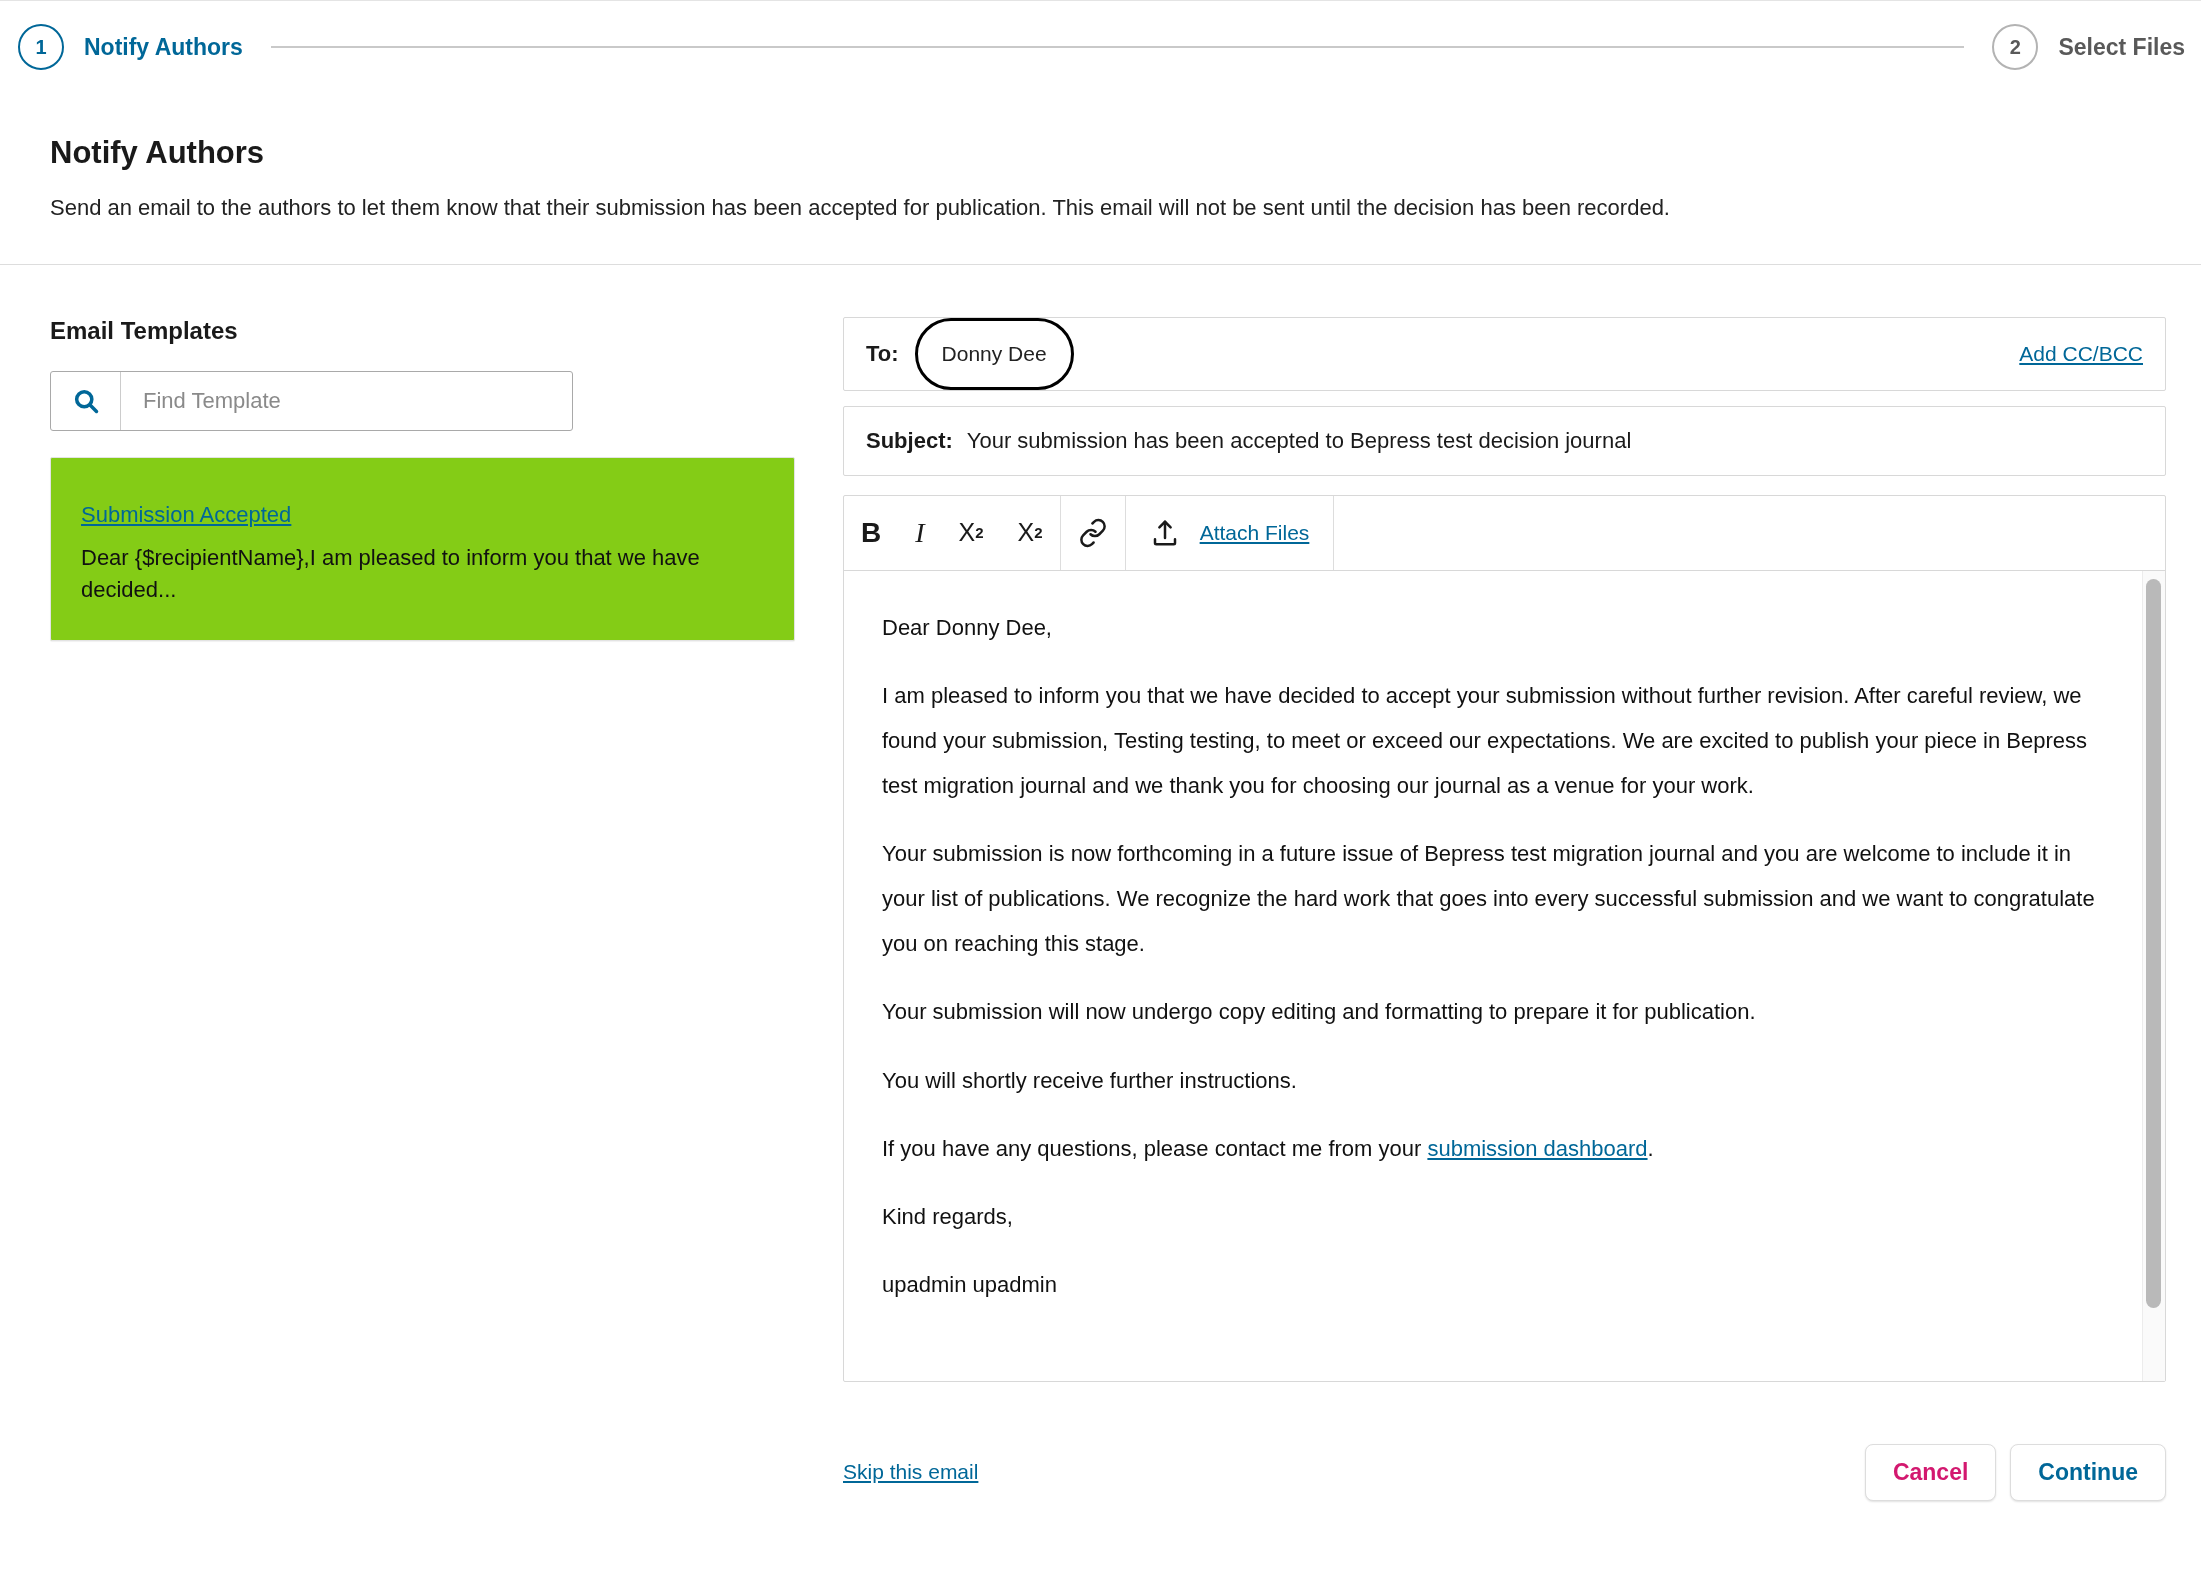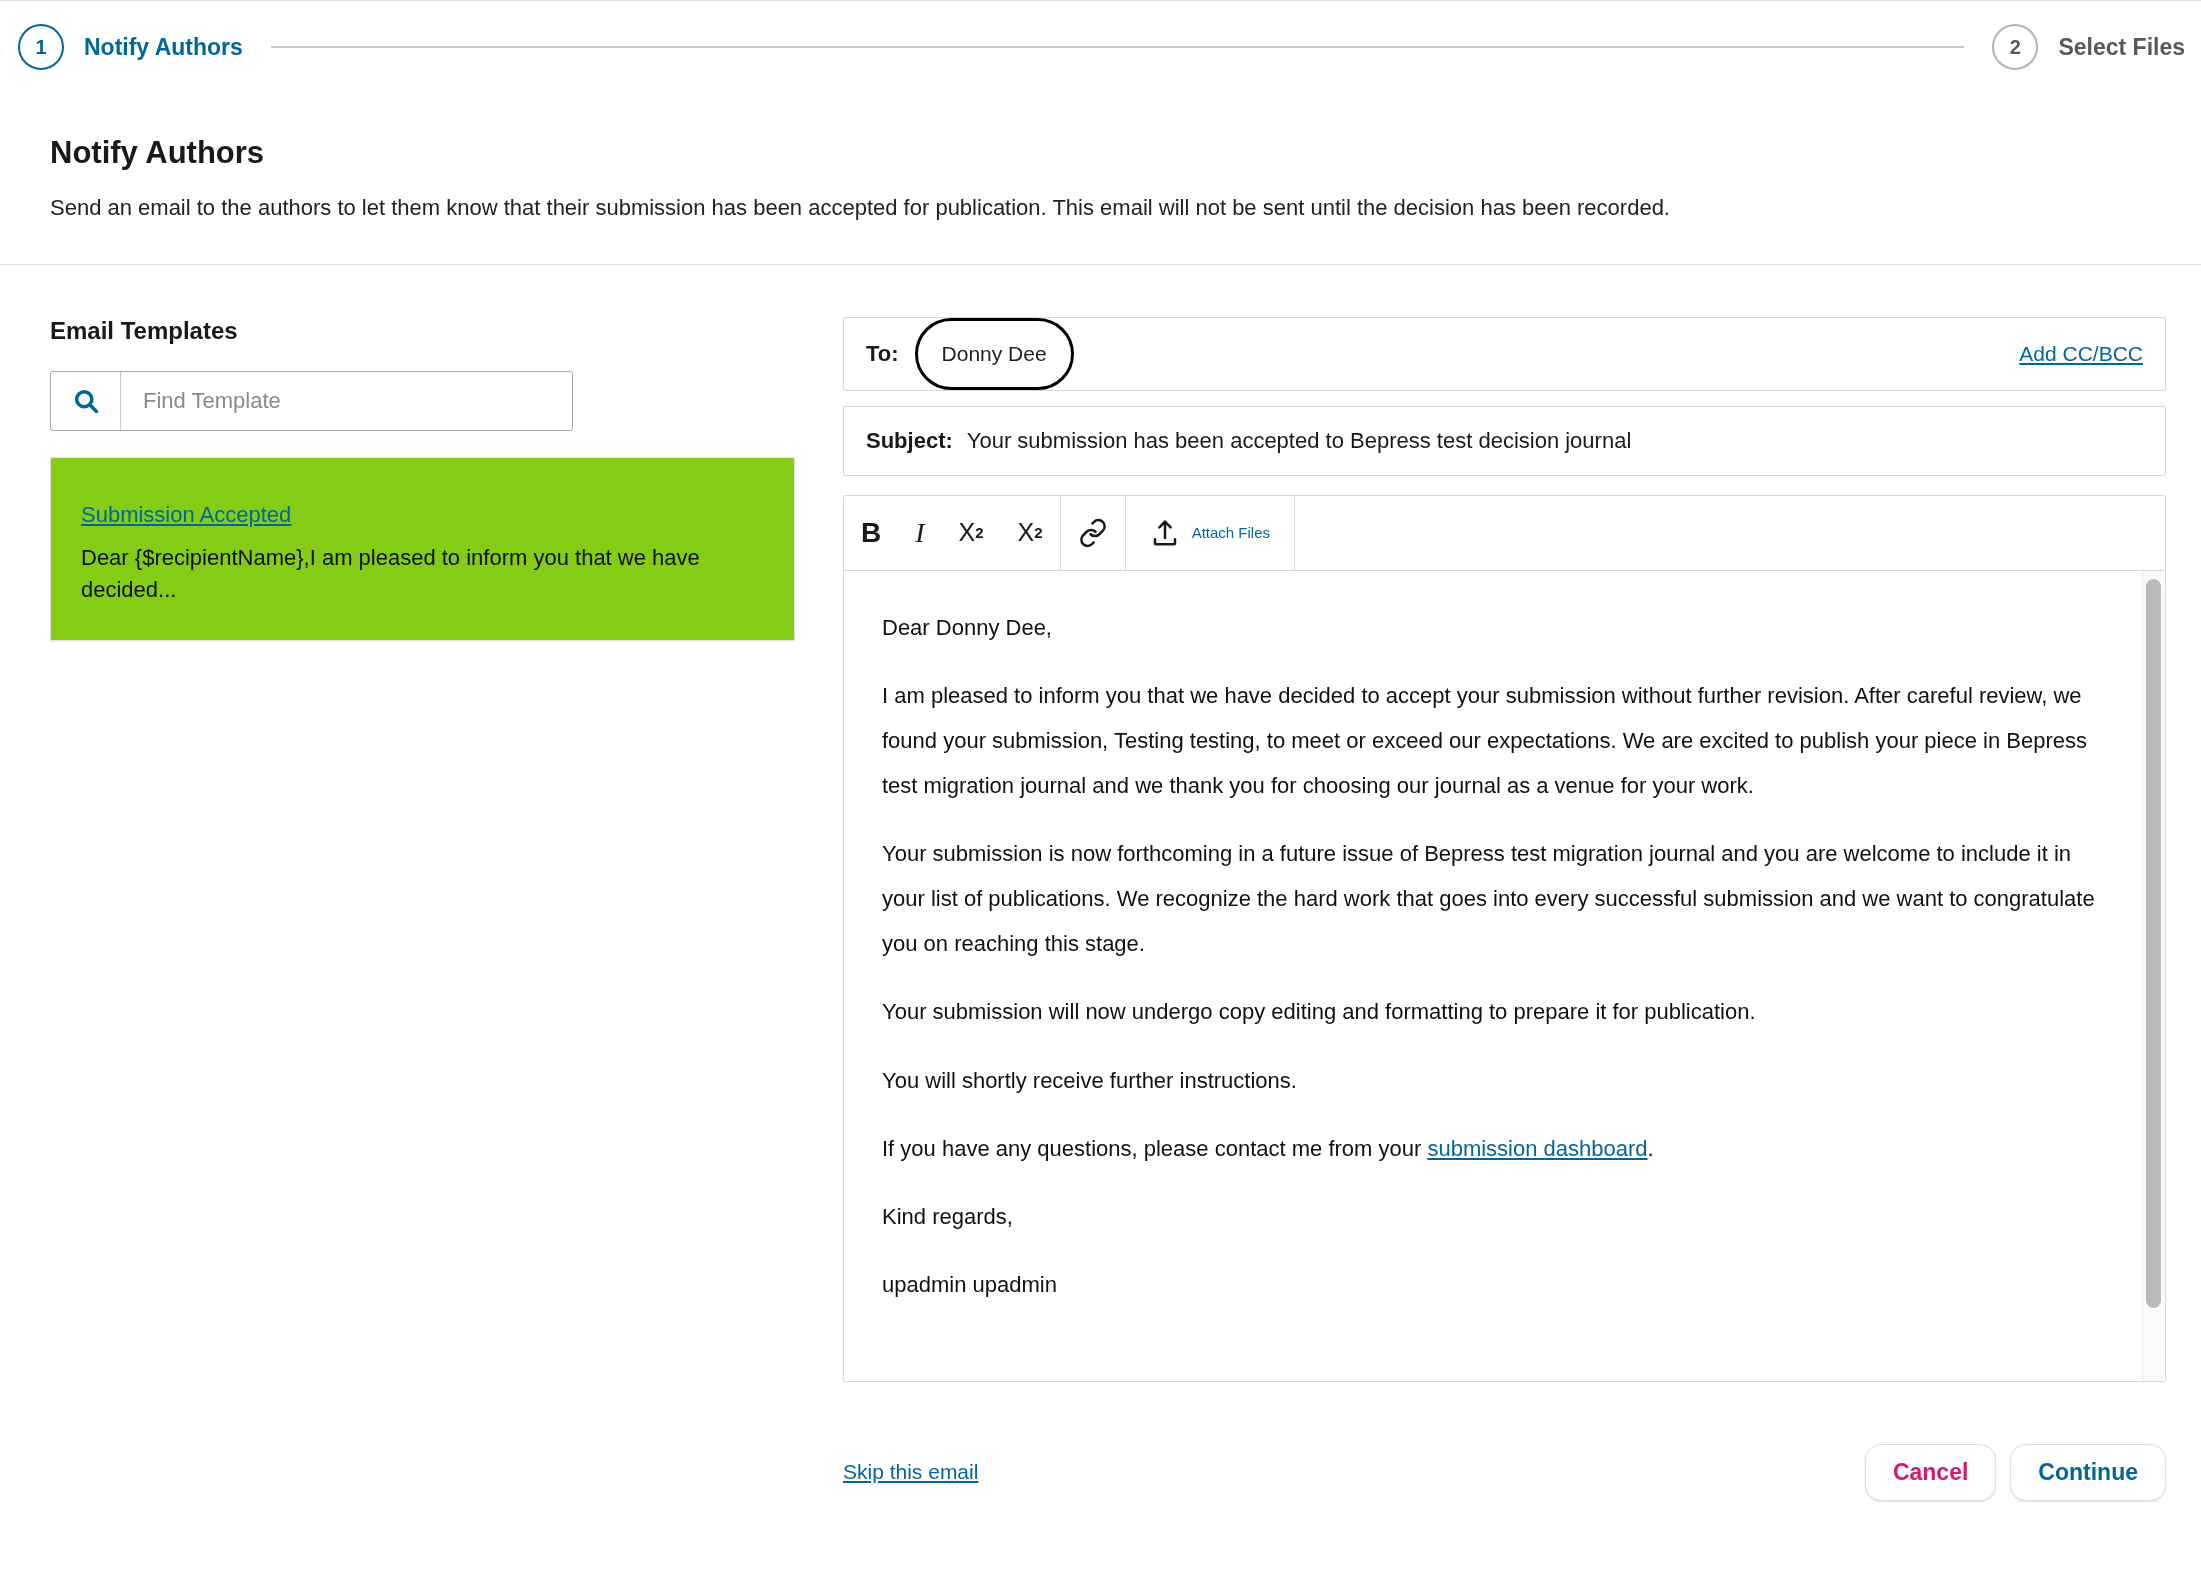--- a/index.html
+++ b/index.html
@@ -81,42 +81,42 @@
   .tb-btn{
     background:none;border:none;padding:0 17px;display:flex;align-items:center;
     font-family:inherit;color:#1a1a1a;cursor:pointer;
   }
   .tb-bold span{font-size:28px;font-weight:700;}
   .tb-italic span{font-size:28px;font-style:italic;font-family:"Liberation Serif","DejaVu Serif",serif;}
   .tb-x{font-size:25px;}
   .tb-script{font-size:15px;font-weight:700;}
   .tb-sep{width:1px;background:#ddd;flex-shrink:0;}
   .tb-group{display:flex;align-items:center;gap:12px;padding:0 24px;cursor:pointer;}
-  .tb-link-label{font-size:15px;color:var(--primary);white-space:nowrap;}
+  .tb-link-label{font-size:21px;color:var(--primary);text-decoration:underline;white-space:nowrap;margin-left:8px;}
 
   .editor-body{
     position:relative;height:810px;overflow:hidden;
     padding:34px 70px 0 38px;font-size:22px;line-height:2.05;color:#111;
   }
   .editor-body p{margin:0 0 23px 0;}
   .body-link{color:var(--primary);text-decoration:underline;}
   .fake-scrollbar{
     position:absolute;top:0;right:0;bottom:0;width:23px;
     background:#fafafa;border-left:1px solid #ececec;cursor:pointer;
   }
   .fake-scrollbar .thumb{
     position:absolute;top:8px;left:3px;right:4px;height:90%;
     background:#b9b9b9;border-radius:9px;
   }
 
   
   .footer-row{display:flex;align-items:center;margin-top:62px;padding-bottom:20px;}
   .skip-link{font-size:21px;color:var(--primary);text-decoration:underline;}
   .btn{
-    background:#fff;border:1px solid #ddd;border-radius:16px;
+    background:#fff;border:1px solid #ddd;border-radius:8px;
     padding:14px 27px;font-size:23px;font-weight:700;font-family:inherit;
     box-shadow:0 1px 2px rgba(0,0,0,.12);cursor:pointer;margin-left:14px;
   }
   .btn-cancel{color:var(--cancel);}
   .btn-continue{color:var(--primary);}
 </style>
 </head>
 <body>
 
 <div class="page">

